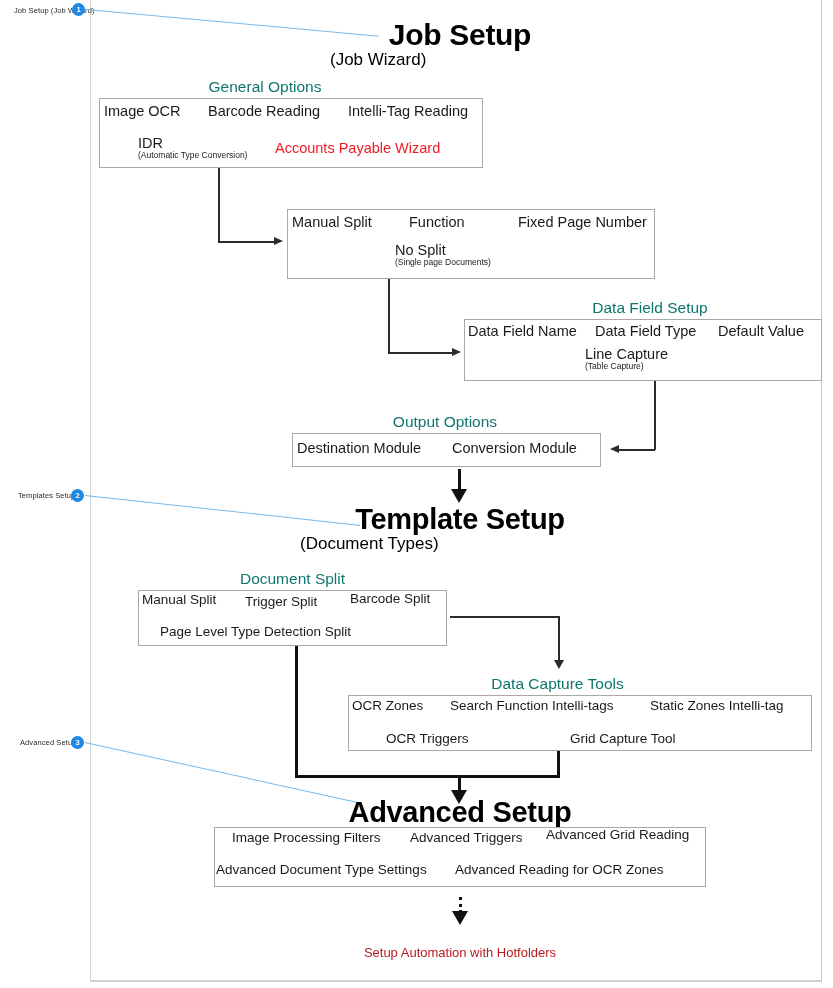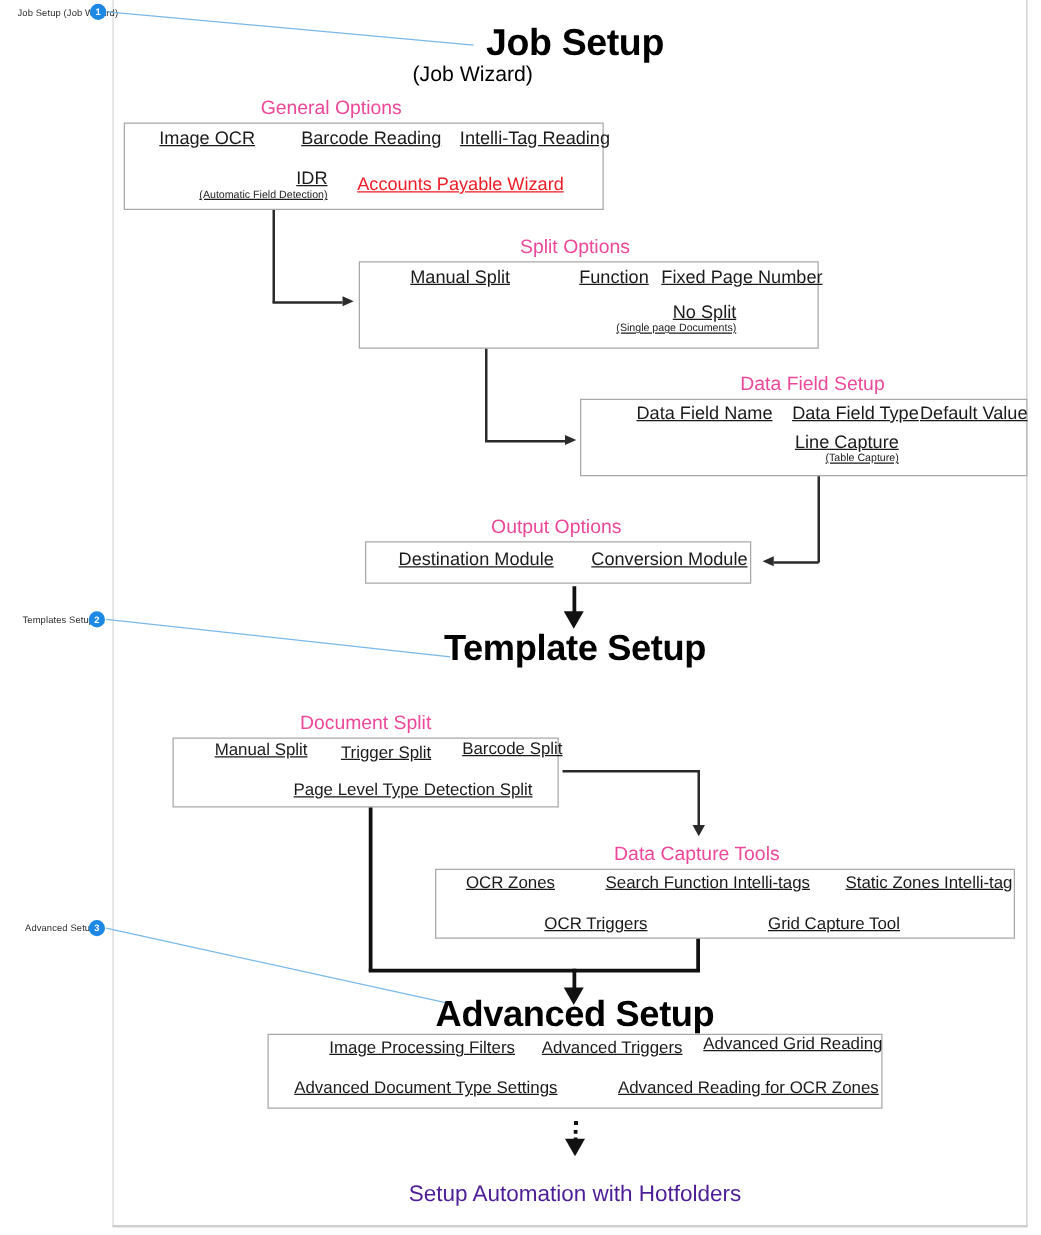--- a/index.html
+++ b/index.html
@@ -71,59 +71,58 @@
   .big-sub {
     position: absolute;
     text-align: left;
     color: #000000;
     white-space: nowrap;
   }
   .box-title {
     position: absolute;
     text-align: center;
     font-size: 15.5px;
-    color: #ec4899;
+    color: #0f766e;
     white-space: nowrap;
   }
 
   
   .opt-box {
     position: absolute;
     border: 1px solid #a8a8a8;
     background: #ffffff;
     box-sizing: border-box;
   }
   .opt-item {
     position: absolute;
-    text-align: right;
+    text-align: left;
     font-size: 14.5px;
     color: #1a1a1a;
     white-space: nowrap;
     line-height: 1.05;
-    text-decoration: underline;
   }
   .opt-item.small {
     font-size: 13.5px;
   }
   .opt-item .sub-note {
     display: block;
     font-size: 8.5px;
     color: #1a1a1a;
     margin-top: 0px;
     line-height: 1.1;
   }
   .opt-item.accent {
     color: #ee1c25;
   }
 
   .plain-text {
     position: absolute;
     text-align: center;
-    font-size: 18px;
-    color: #4c1d95;
+    font-size: 13px;
+    color: #b91c1c;
     white-space: nowrap;
   }
 
   
   .conn {
     position: absolute;
     background: #2b2b2b;
   }
   .conn.v { width: 1.5px; }
   .conn.h { height: 1.5px; }
@@ -185,29 +184,28 @@
   <div class="big-title" style="left:330px; top:18px; width:260px; font-size:30px;">Job Setup</div>
   <div class="big-sub" style="left:330px; top:50px; width:260px; font-size:17px;">(Job Wizard)</div>
 
   <div class="box-title" style="left:120px; top:78px; width:290px;">General Options</div>
   <div class="opt-box" style="left:99px; top:98px; width:384px; height:70px;"></div>
   <div class="opt-item" style="left:104px; top:104px; width:100px;">Image OCR</div>
   <div class="opt-item" style="left:208px; top:104px; width:145px;">Barcode Reading</div>
   <div class="opt-item" style="left:348px; top:104px; width:140px;">Intelli-Tag Reading</div>
   <div class="opt-item" style="left:138px; top:136px; width:124px;">
     <span>IDR</span>
-    <span class="sub-note">(Automatic Field Detection)</span>
+    <span class="sub-note">(Automatic Type Conversion)</span>
   </div>
   <div class="opt-item accent" style="left:275px; top:141px; width:176px;">Accounts Payable Wizard</div>
 
   <div class="conn v" style="left:218px; top:168px; height:74px;"></div>
   <div class="conn h" style="left:218px; top:241px; width:56px;"></div>
   <div class="arrow-right" style="left:274px; top:237px;"></div>
 
-  <div class="box-title" style="left:340px; top:189px; width:240px;">Split Options</div>
   <div class="opt-box" style="left:287px; top:209px; width:368px; height:70px;"></div>
   <div class="opt-item" style="left:292px; top:215px; width:116px;">Manual Split</div>
   <div class="opt-item" style="left:409px; top:215px; width:110px;">Function</div>
   <div class="opt-item" style="left:518px; top:215px; width:140px;">Fixed Page Number</div>
   <div class="opt-item" style="left:395px; top:243px; width:194px;">
     <span>No Split</span>
     <span class="sub-note">(Single page Documents)</span>
   </div>
 
   <div class="conn v" style="left:388px; top:279px; height:74px;"></div>
@@ -230,20 +228,21 @@
 
   <div class="box-title" style="left:330px; top:413px; width:230px;">Output Options</div>
   <div class="opt-box" style="left:292px; top:433px; width:309px; height:34px;"></div>
   <div class="opt-item" style="left:297px; top:441px; width:146px;">Destination Module</div>
   <div class="opt-item" style="left:452px; top:441px; width:146px;">Conversion Module</div>
 
   <div class="conn thick-v" style="left:458px; top:469px; height:22px;"></div>
   <div class="arrow-down big" style="left:451px; top:489px;"></div>
 
   <div class="big-title" style="left:300px; top:503px; width:320px; font-size:29px;">Template Setup</div>
+  <div class="big-sub" style="left:300px; top:534px; width:320px; font-size:17px;">(Document Types)</div>
 
   <div class="box-title" style="left:175px; top:570px; width:235px;">Document Split</div>
   <div class="opt-box" style="left:138px; top:590px; width:309px; height:56px;"></div>
   <div class="opt-item small" style="left:142px; top:593px; width:104px;">Manual Split</div>
   <div class="opt-item small" style="left:245px; top:595px; width:100px;">Trigger Split</div>
   <div class="opt-item small" style="left:350px; top:592px; width:100px;">Barcode Split</div>
   <div class="opt-item small" style="left:160px; top:625px; width:266px;">Page Level Type Detection Split</div>
 
   <div class="conn h" style="left:450px; top:616px; width:110px;"></div>
   <div class="conn v" style="left:558px; top:616px; height:46px;"></div>

